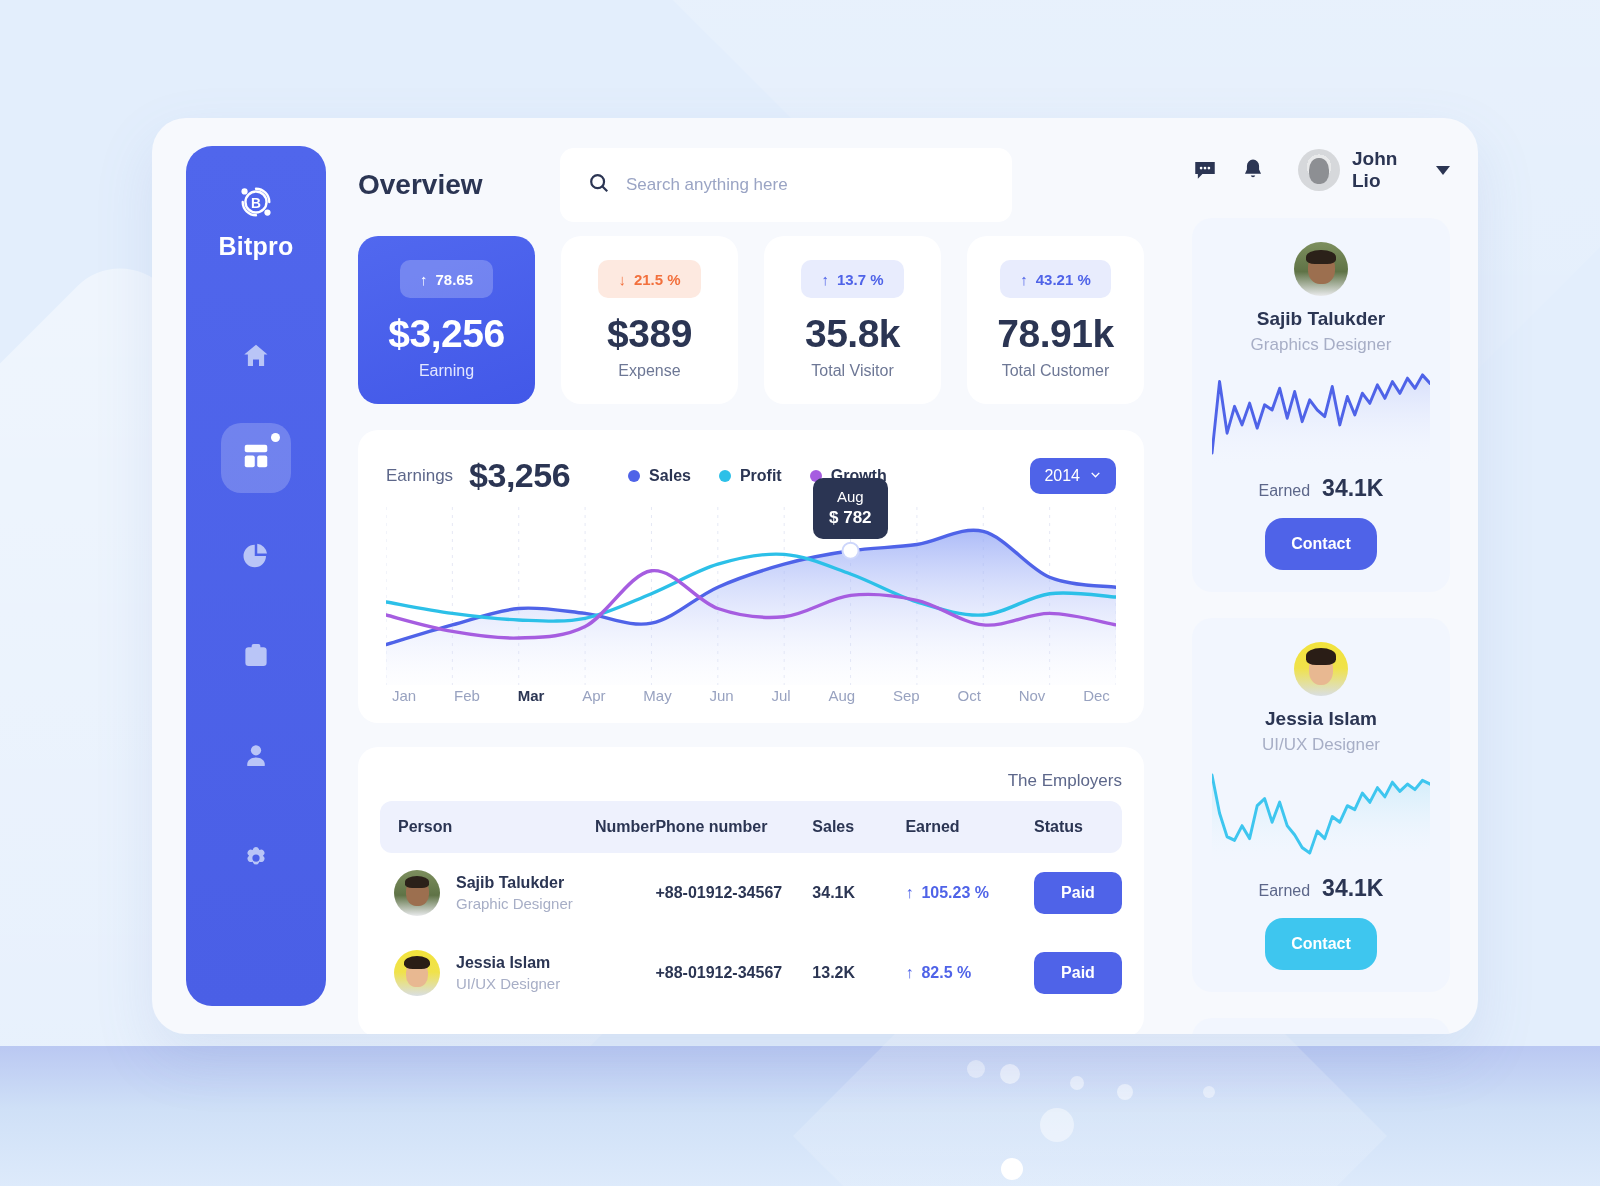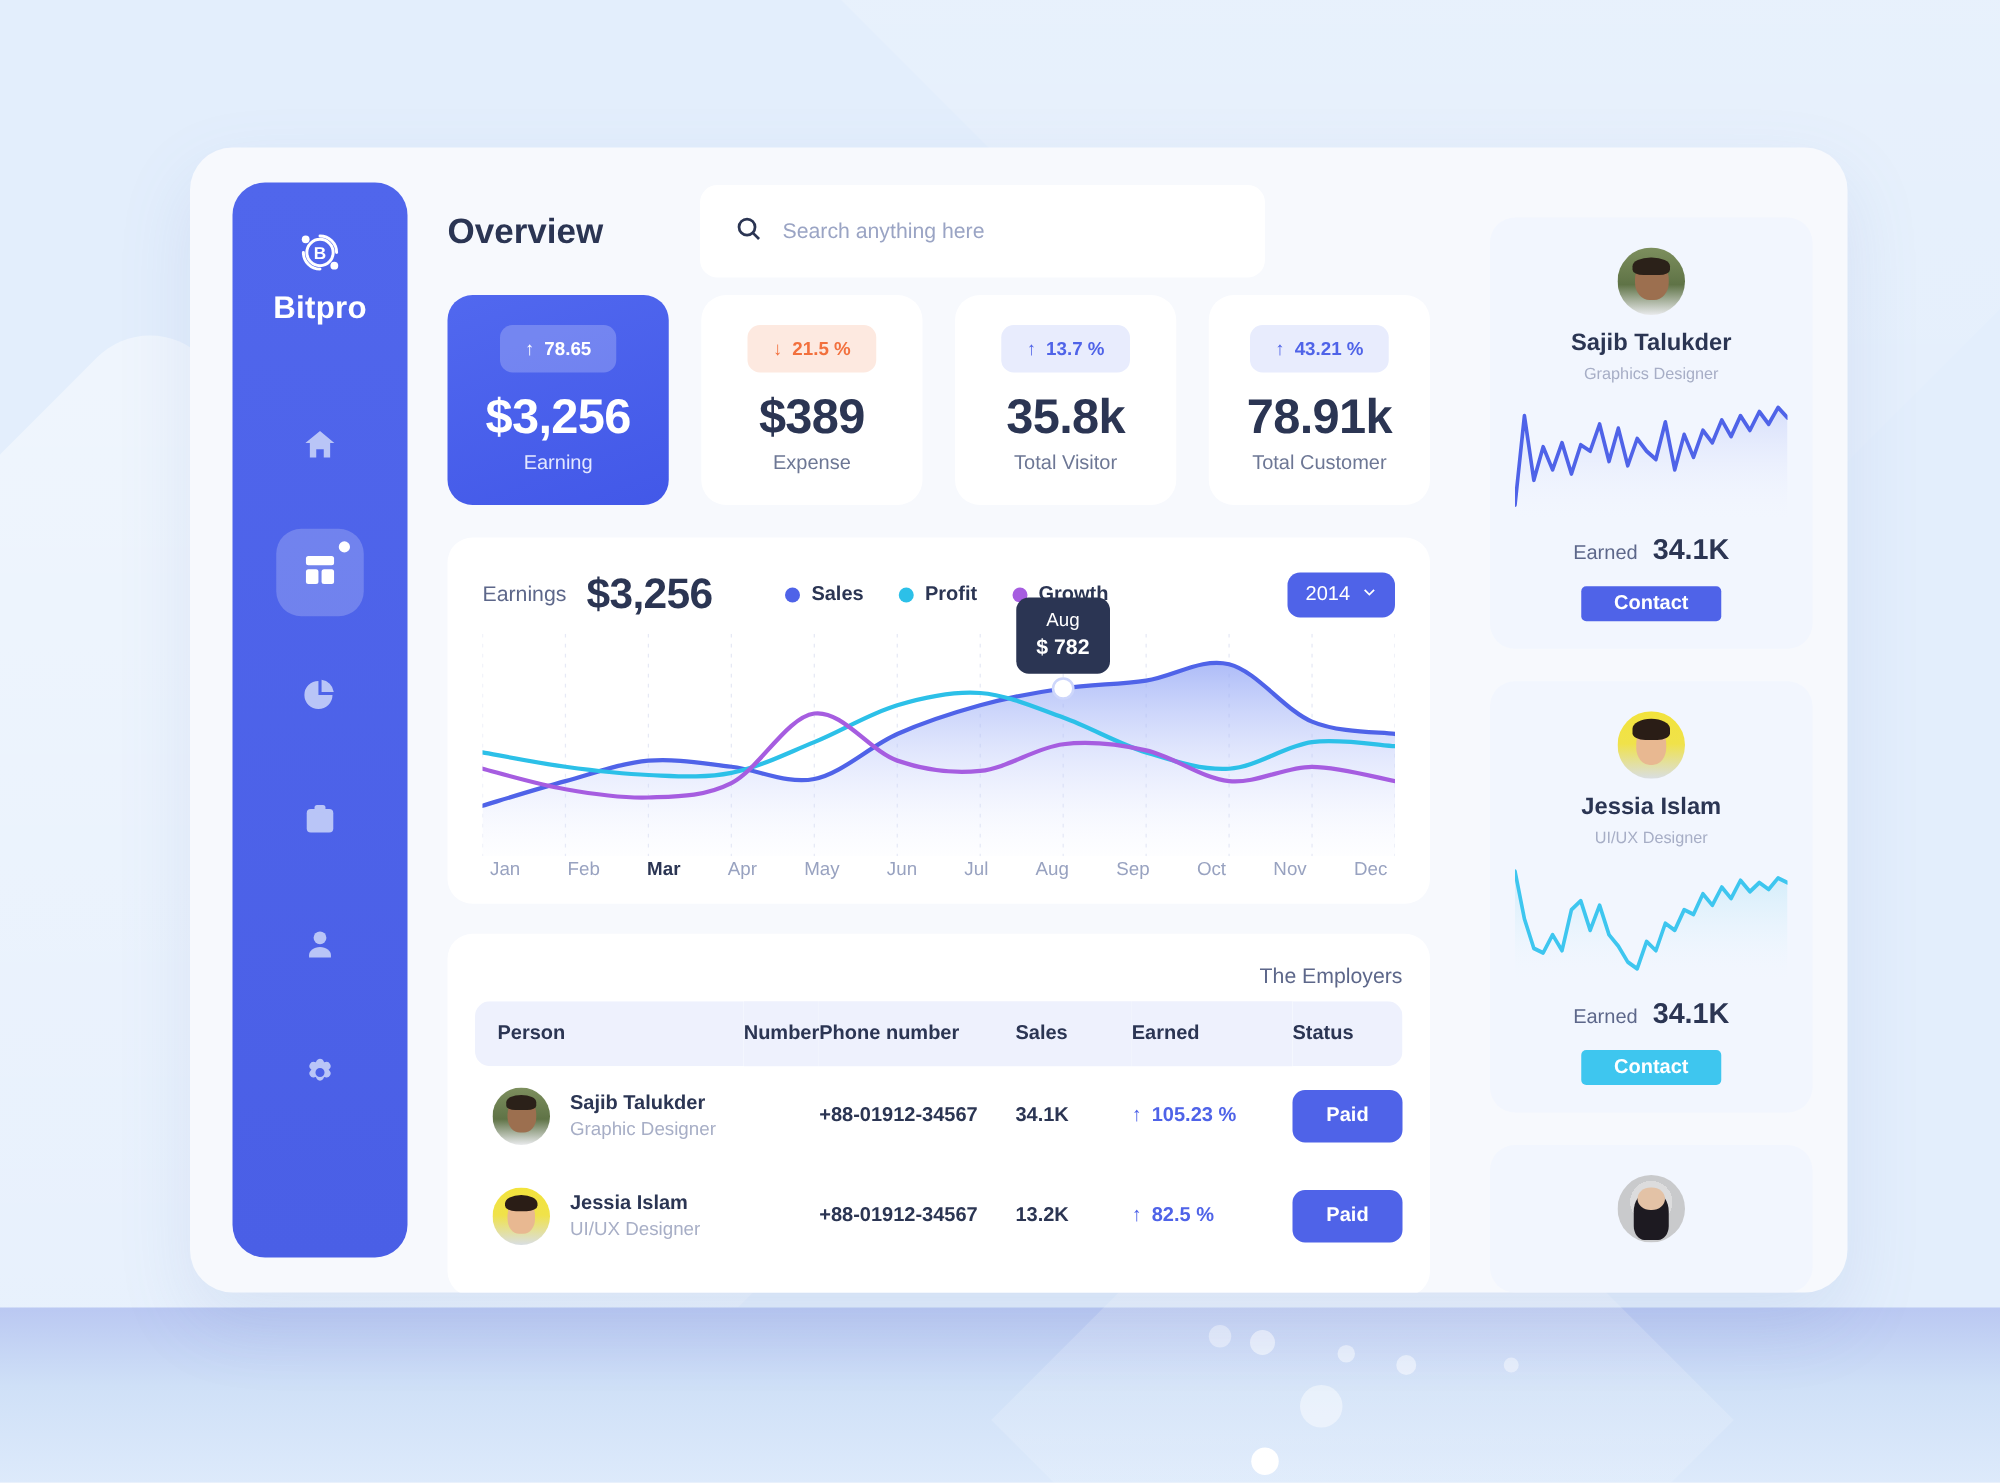--- a/index.html
+++ b/index.html
@@ -197,28 +197,28 @@
   .user .avatar { width: 42px; height: 42px; }
   .uname { font-size: 19px; font-weight: bold; color: #2b3553; }
   .caret { width: 0; height: 0; border-left: 7px solid transparent; border-right: 7px solid transparent; border-top: 9px solid #2b3553; }
 
   .pcard {
     background: #f2f6fe; border-radius: 20px; margin-top: 26px;
     padding: 24px 20px 22px; text-align: center; flex: 0 0 auto;
   }
   .pcard .avatar { width: 54px; height: 54px; margin: 0 auto; }
   .pc-name { font-size: 19px; font-weight: bold; color: #2b3553; margin-top: 12px; }
-  .pc-role { font-size: 13px; color: #a7aec6; margin-top: 5px; }
+  .pc-role { font-size: 17px; color: #a7aec6; margin-top: 5px; }
   .spark { height: 96px; margin-top: 14px; }
   .spark svg { width: 100%; height: 100%; display: block; }
   .earned-row { display: flex; align-items: baseline; justify-content: center; gap: 12px; margin-top: 10px; }
   .earned-row .l { font-size: 16px; color: #5d678a; }
   .earned-row .v { font-size: 23px; font-weight: bold; color: #2b3553; }
   .contact {
-    margin-top: 16px; border: 0; border-radius: 4px; height: 28px; width: 112px;
+    margin-top: 16px; border: 0; border-radius: 18px; height: 52px; width: 112px;
     color: #fff; font-size: 16px; font-weight: bold; cursor: pointer;
     font-family: "Liberation Sans", sans-serif;
   }
 
   
   .face { position: absolute; inset: 0; }
   .f-john { background: radial-gradient(circle at 50% 42%, #e8e9ea 0 38%, #d6d8db 38% 100%); }
   .f-john::after { content:""; position:absolute; left:26%; top:22%; width:48%; height:62%;
      border-radius: 46% 46% 42% 42%; background:#8d8f93; }
   .f-sajib { background: linear-gradient(180deg,#7d8f5e 0%, #5f7346 55%, #e9eaec 100%); }
@@ -510,20 +510,43 @@
             <td>
               <button class="paid-btn">Paid</button>
             </td>
           </tr>
         </tbody>
       </table>
     </section>
   </main>
 
   <aside class="right">
+    <div class="userbar">
+      <span class="icon-btn">
+        <svg viewBox="0 0 24 24">
+            <path d="M3 4.6h18v11.2H9.6L5.4 20v-4.2H3z"></path>
+            <circle cx="8.4" cy="10.2" r="1.25" fill="#fff"></circle>
+            <circle cx="12" cy="10.2" r="1.25" fill="#fff"></circle>
+            <circle cx="15.6" cy="10.2" r="1.25" fill="#fff"></circle>
+          </svg>
+      </span>
+      <span class="icon-btn">
+        <svg viewBox="0 0 24 24">
+            <path d="M12 2.4a5.6 5.6 0 0 0-5.6 5.6v3.6L4.6 15.4h14.8L17.6 11.6V8A5.6 5.6 0 0 0 12 2.4z"></path>
+            <path d="M9.9 17.1a2.2 2.2 0 0 0 4.2 0z"></path>
+          </svg>
+      </span>
+      <div class="user">
+        <div class="avatar">
+            <div class="face f-john"></div>
+          </div>
+        <span class="uname">John Lio</span>
+        <span class="caret"></span>
+      </div>
+    </div>
 
     <div class="pcard">
       <div class="avatar">
           <div class="face f-sajib"></div>
         </div>
       <div class="pc-name">Sajib Talukder</div>
       <div class="pc-role">Graphics Designer</div>
       <div class="spark">
         <svg id="spark0" viewBox="0 0 240 96" preserveAspectRatio="none">
           <defs>

